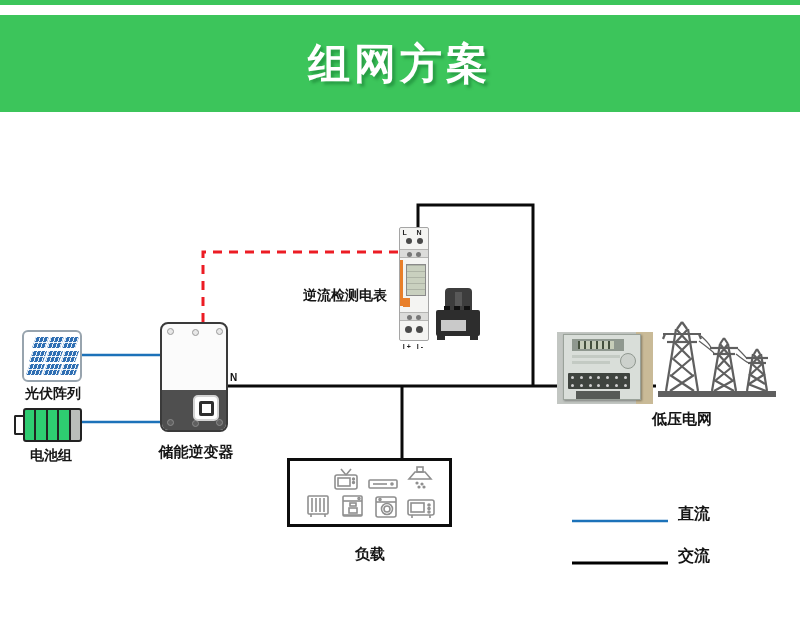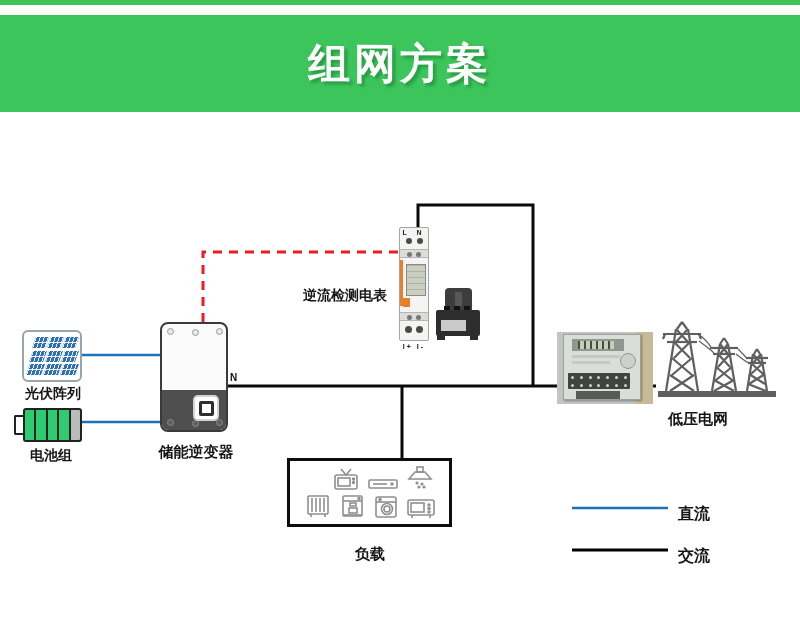--- a/index.html
+++ b/index.html
@@ -79,21 +79,21 @@
   .bill-tail{position:absolute;left:12px;top:56px;width:44px;height:8px;background:#565b56;}
   
   .load-box{left:287px;top:458px;width:165px;height:69px;border:3px solid #0d0d0d;background:#fff;box-sizing:border-box;z-index:2;
     display:flex;flex-direction:column;justify-content:space-evenly;}
   .load-row{display:flex;align-items:flex-end;justify-content:center;gap:9px;}
   .load-row.r1{padding-left:26px;}
   .appl{stroke:#8f8f8f;fill:none;stroke-width:1.6;}
   
   .towers{left:658px;top:320px;z-index:2;}
   
-  .legend-row{display:flex;align-items:flex-start;gap:10px;z-index:2;}
+  .legend-row{display:flex;align-items:flex-end;gap:10px;z-index:2;}
   .legend-label{font-size:16px;font-weight:bold;color:#151515;white-space:nowrap;}
   .nlabel{left:230px;top:372px;font-size:10px;font-weight:bold;color:#111;z-index:2;}
 </style>
 </head>
 <body>
 
 <div id="stage">
 
   <div class="abs topstrip" style="background:#3cc55b;"></div>
   <div class="abs banner" style="background:#3cc55b;">
@@ -245,21 +245,21 @@
 
       <g stroke-width="1.2">
         <path d="M43,16 Q54,26 53,29"></path>
           <path d="M41,21 Q53,30 56,33"></path>
         <path d="M80,29 Q89,38 89,39"></path>
           <path d="M78,34 Q88,42 91,43"></path>
       </g>
     </g>
     <rect x="0" y="71" width="118" height="6" fill="#5f5f5f"></rect>
   </svg>
-  <div class="abs node-label f15" style="left:650px;top:410px;width:96px;">低压电网</div>
+  <div class="abs node-label f15" style="left:634px;top:410px;width:96px;">低压电网</div>
 
   <div class="abs load-box">
     <div class="load-row r1">
       <svg width="26" height="22" viewBox="0 0 26 22" class="appl">
         <path d="M13,7 L8,1 M13,7 L18,1"></path>
           <rect x="2" y="7" width="22" height="14" rx="2"></rect>
         <rect x="5" y="10" width="12" height="8"></rect>
           <circle cx="20.5" cy="11" r="0.9"></circle>
           <circle cx="20.5" cy="14.5" r="0.9"></circle>
       </svg>

